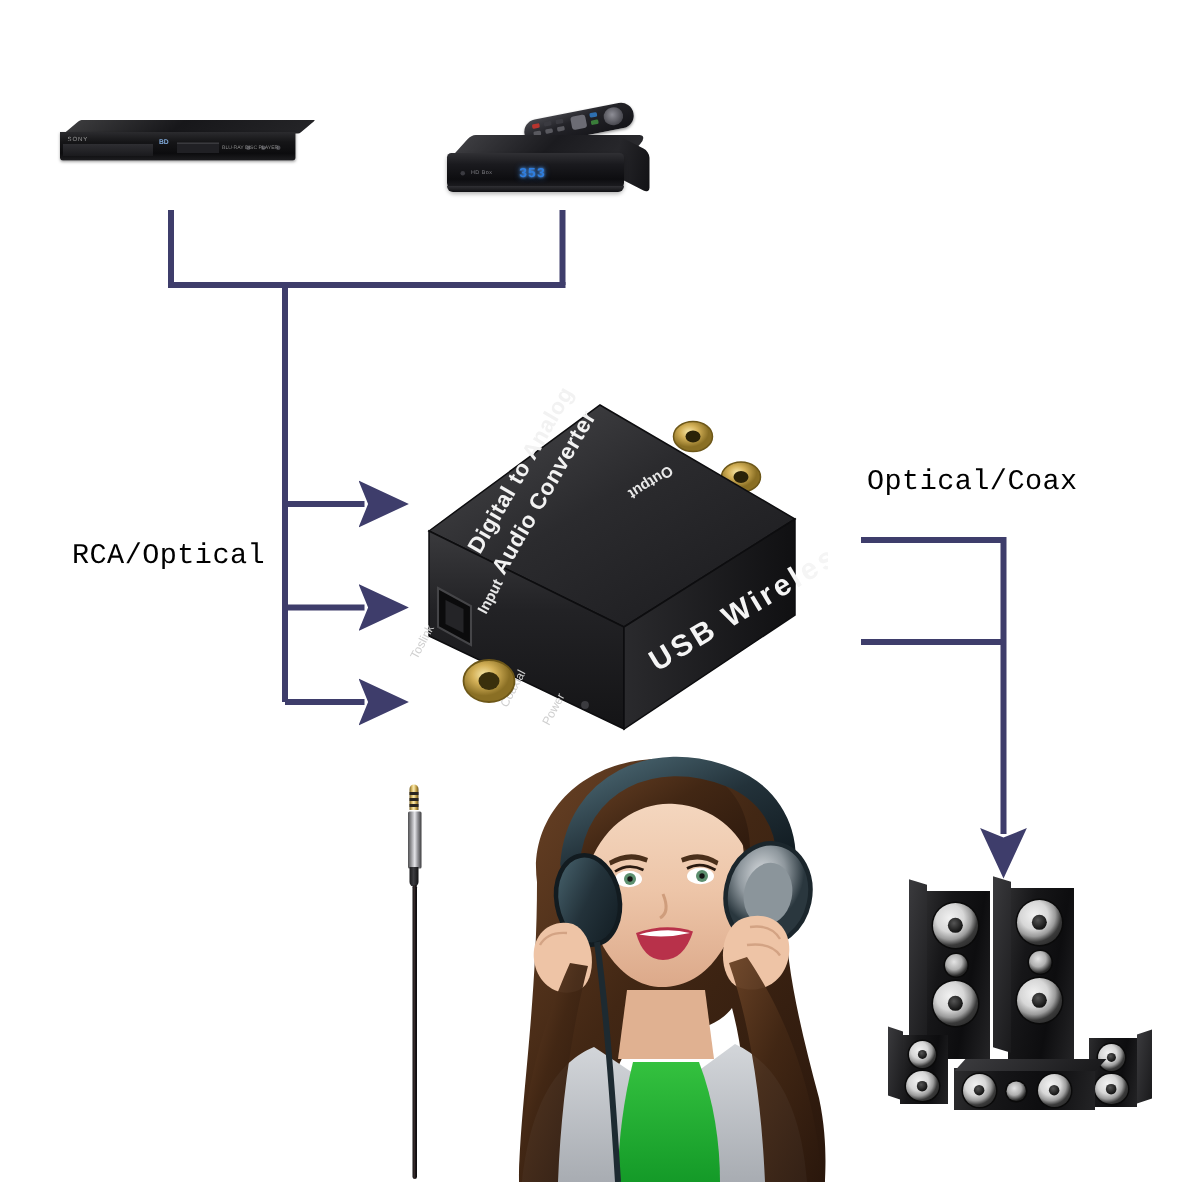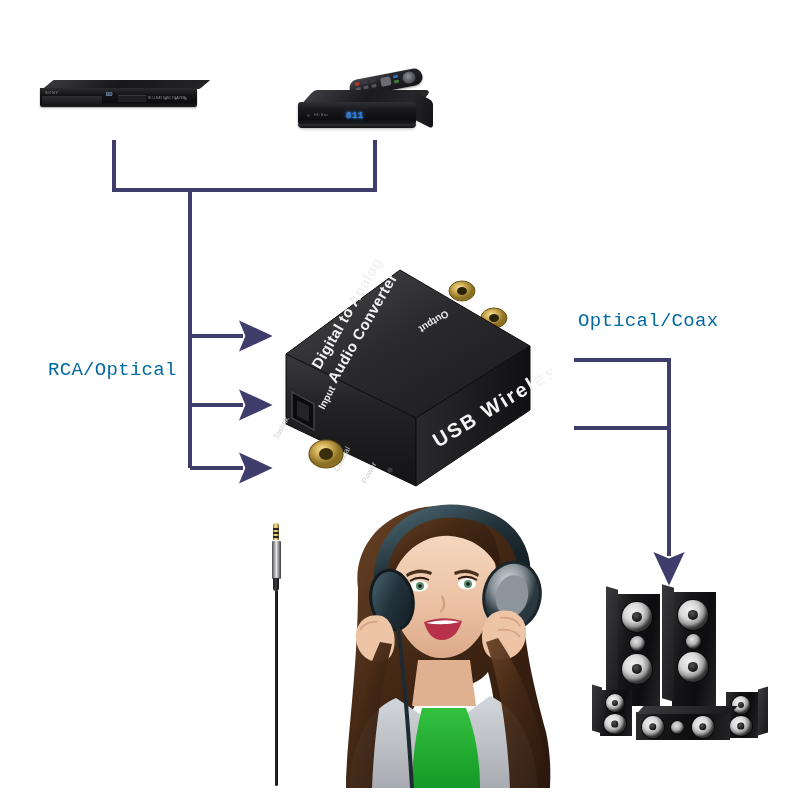--- a/index.html
+++ b/index.html
@@ -21,21 +21,21 @@
   .abs { position: absolute; }
 
   
   #wires { position: absolute; left: 0; top: 0; width: 800px; height: 800px; }
 
   
   .diagram-label {
     position: absolute;
     font-family: "Liberation Mono", "DejaVu Sans Mono", monospace;
     font-size: 19px;
-    color: #0369a1;
+    color: #000000;
     letter-spacing: 0.3px;
     white-space: nowrap;
   }
   #label-rca   { left: 48px;  top: 359px; }
   #label-optical { left: 578px; top: 310px; }
 
   
   #bluray {
     left: 40px; top: 80px; width: 165px; height: 34px;
   }
@@ -251,21 +251,21 @@
       <div class="pad" style="left:32px;top:3px;width:10px;height:9px;background:#6c6c74;border-radius:2px"></div>
       <div class="pad" style="left:45px;top:3px;width:5px;height:3px;background:#2e6fb0"></div>
       <div class="pad" style="left:45px;top:8px;width:5px;height:3px;background:#3a7d3a"></div>
       <div class="pad" style="left:54px;top:2px;width:13px;height:12px;background:radial-gradient(circle at 45% 40%,#8e8e96,#2a2a30);border-radius:50%"></div>
     </div>
     <div class="cb-top"></div>
     <div class="cb-side"></div>
     <div class="cb-front">
       <div class="cb-led"></div>
       <div class="cb-lbl">HD Box</div>
-      <div class="cb-display">811</div>
+      <div class="cb-display">353</div>
     </div>
     <div class="cb-base"></div>
   </div>
 
   <div class="abs" id="dac">
     <svg width="290" height="245" viewBox="0 0 290 245">
       <defs>
         <linearGradient id="gTop" x1="0" y1="0" x2="1" y2="1">
           <stop offset="0%" stop-color="#4a4a4d"></stop>
           <stop offset="45%" stop-color="#2b2b2e"></stop>

